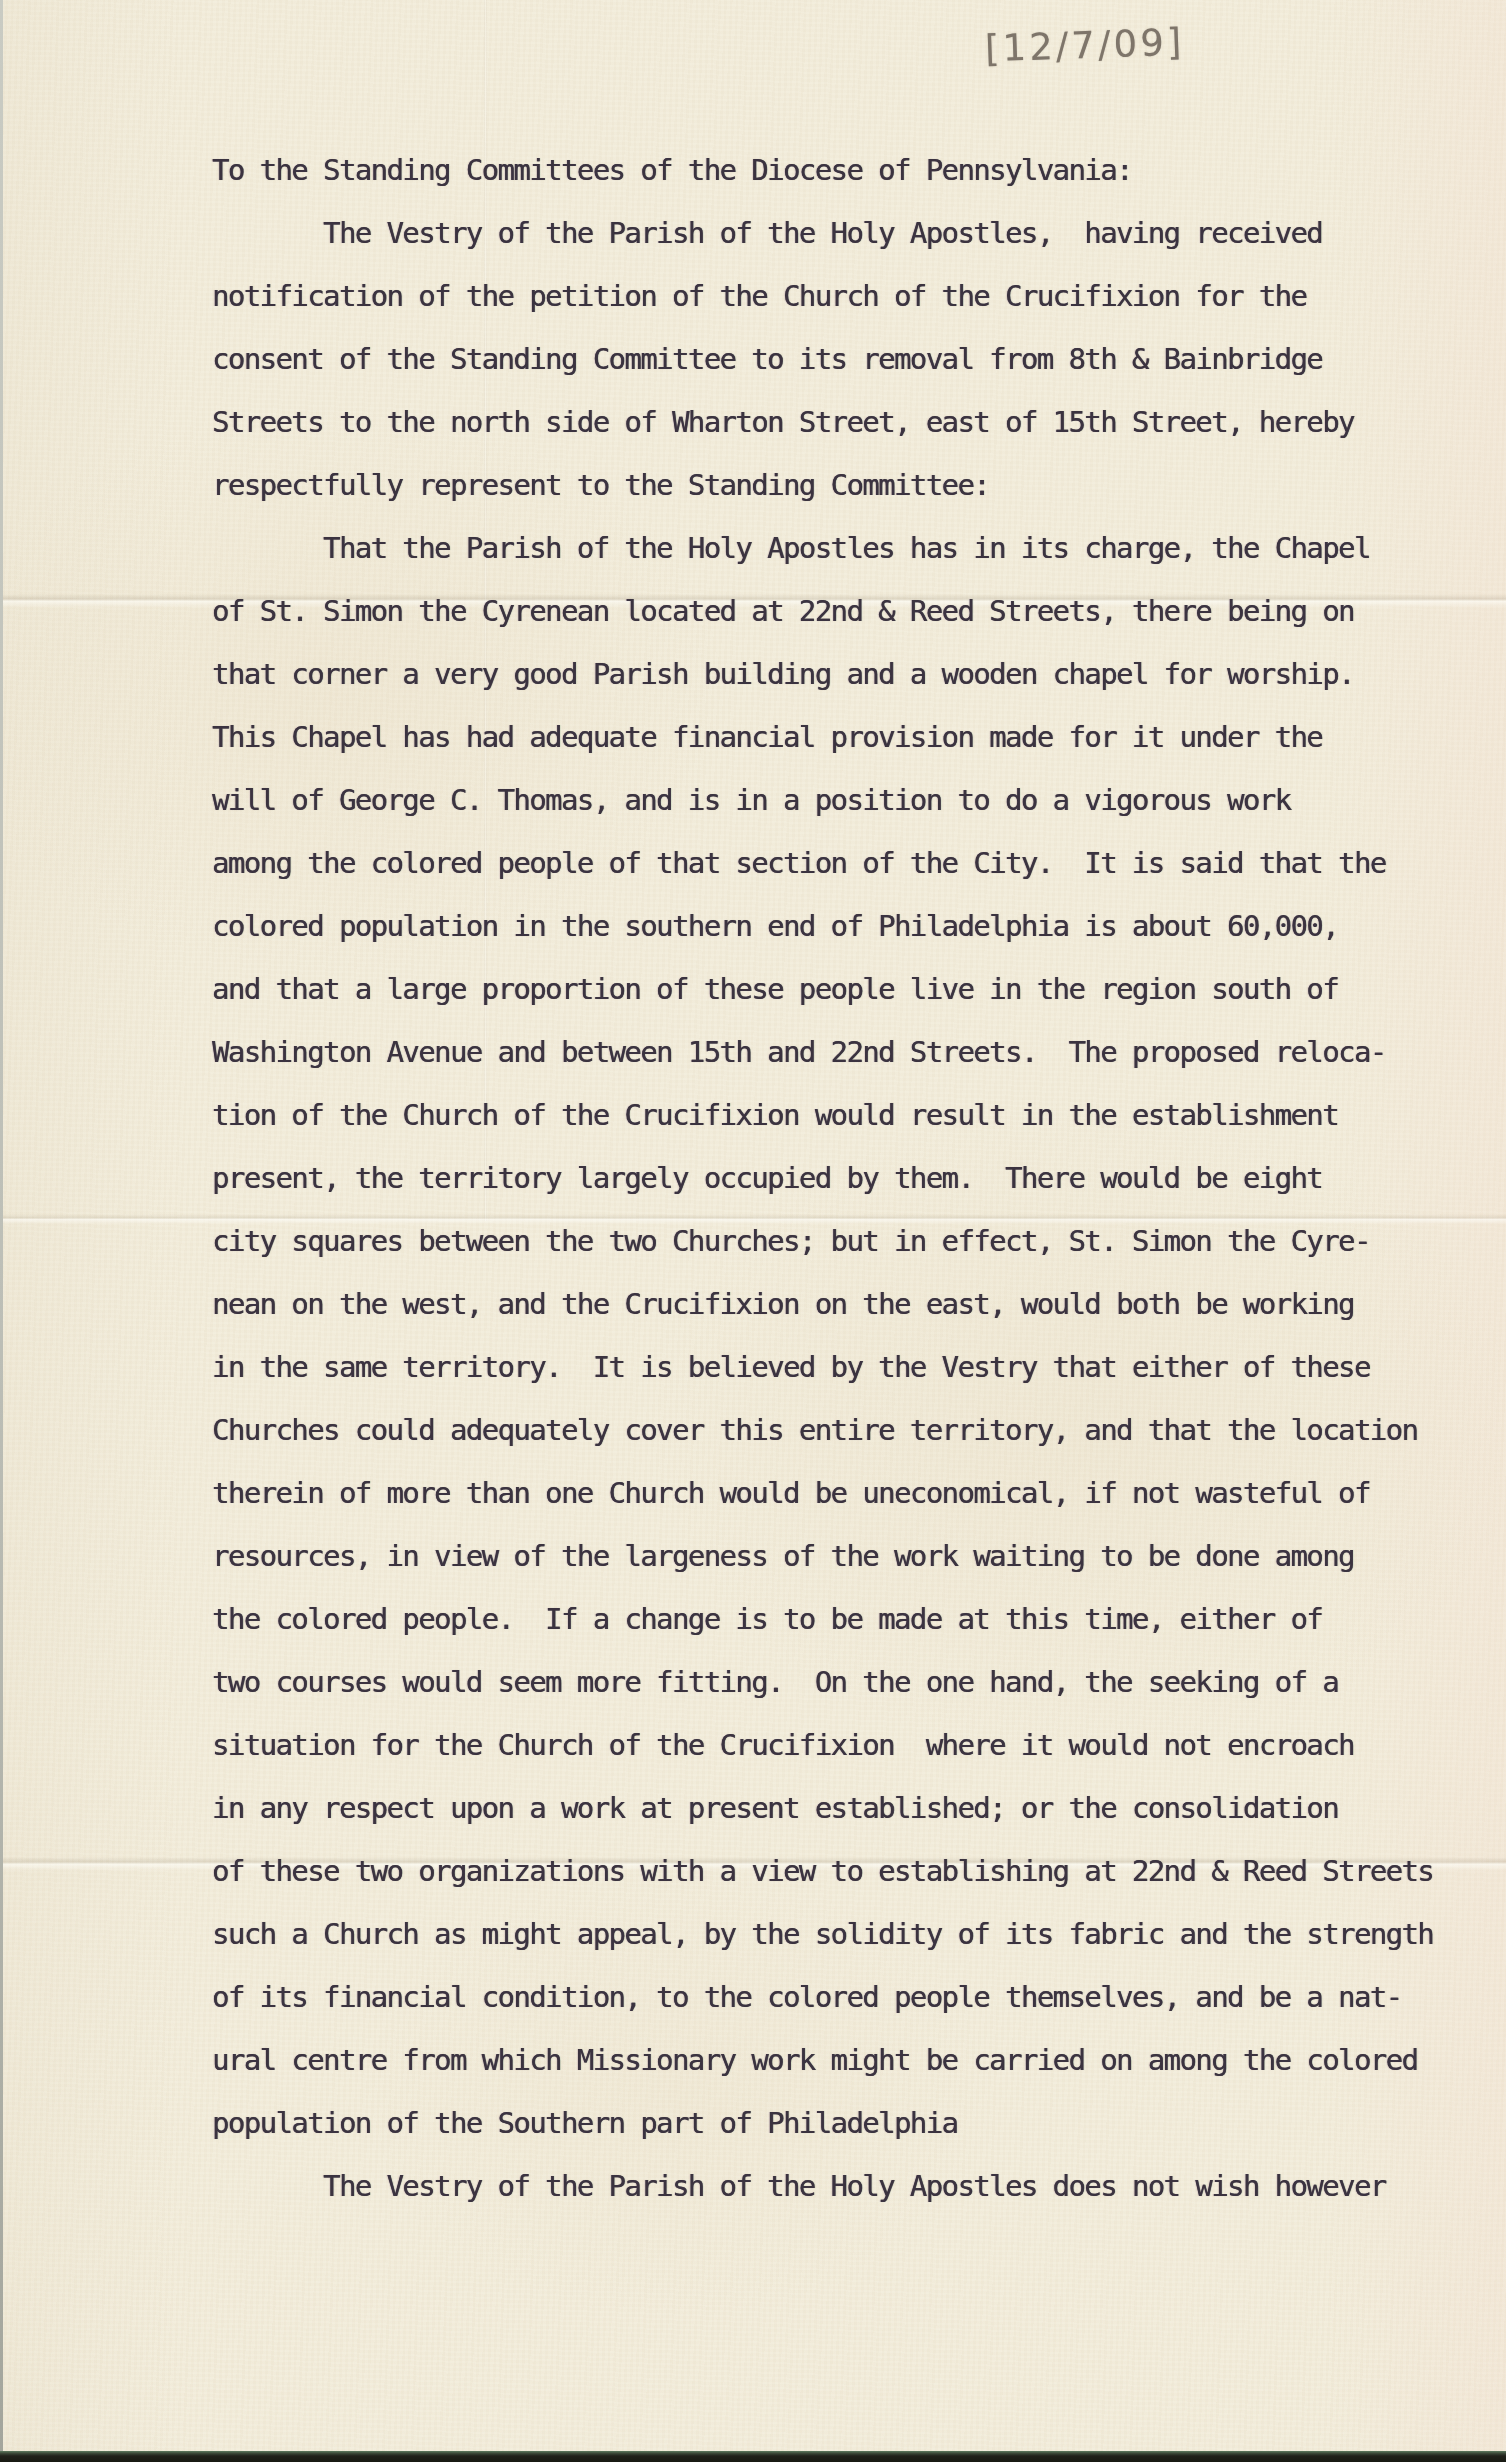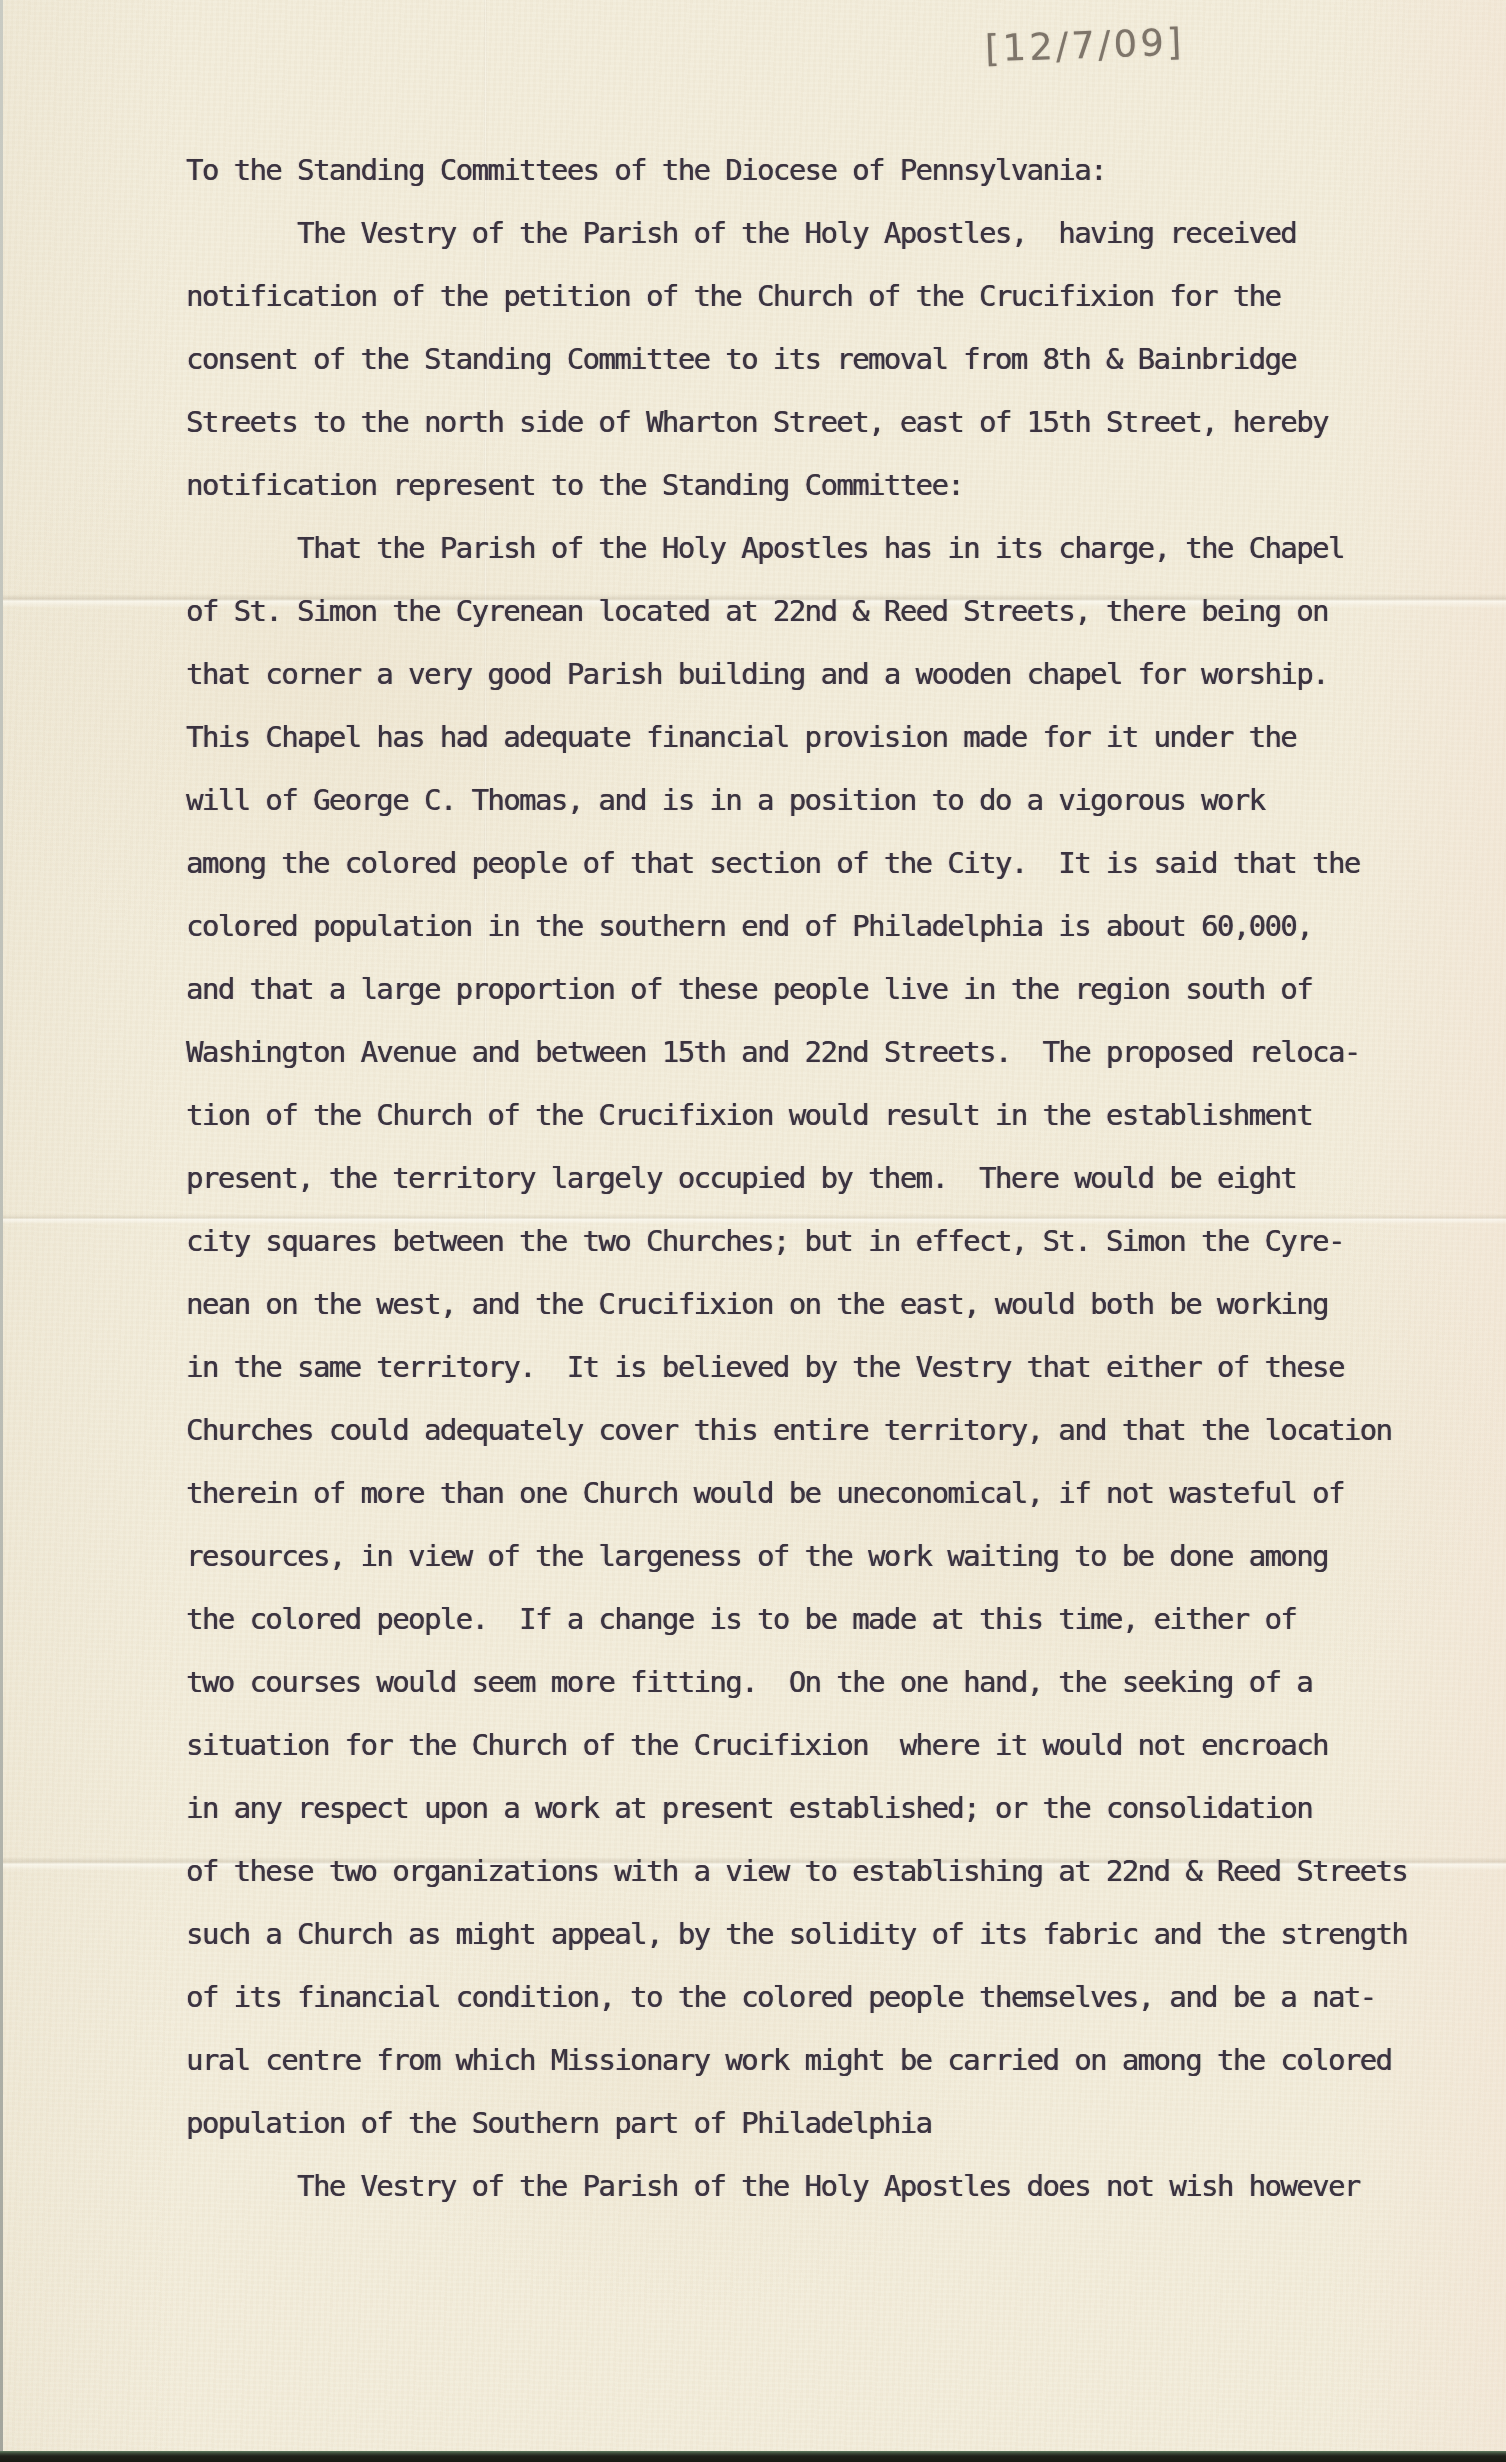--- a/index.html
+++ b/index.html
@@ -79,21 +79,21 @@
     color: #7e756a;
     font-family: "DejaVu Sans", "Liberation Sans", sans-serif;
     font-size: 37px;
     letter-spacing: 3.1px;
     transform: rotate(-2deg);
     text-shadow: 0 0 1.3px rgba(126,117,106,0.45);
   }
   
   .letter {
     position: absolute;
-    left: 186px;
+    left: 212px;
     top: 139px;
     width: 1265px;
   }
   .line {
     white-space: pre;
     height: 63px;
     line-height: 63px;
     font-size: 29px;
     letter-spacing: -1.6px;
     color: #3b3340;
@@ -119,21 +119,21 @@
   <div class="crease-h crease-rough" style="top:1857px;"></div>
 
   <div class="pencil-date">[12/7/09]</div>
 
   <div class="letter">
       <div class="line">To the Standing Committees of the Diocese of Pennsylvania:</div>
       <div class="line">       The Vestry of the Parish of the Holy Apostles,  having received</div>
       <div class="line">notification of the petition of the Church of the Crucifixion for the</div>
       <div class="line">consent of the Standing Committee to its removal from 8th &amp; Bainbridge</div>
       <div class="line">Streets to the north side of Wharton Street, east of 15th Street, hereby</div>
-      <div class="line">notification represent to the Standing Committee:</div>
+      <div class="line">respectfully represent to the Standing Committee:</div>
       <div class="line">       That the Parish of the Holy Apostles has in its charge, the Chapel</div>
       <div class="line">of St. Simon the Cyrenean located at 22nd &amp; Reed Streets, there being on</div>
       <div class="line">that corner a very good Parish building and a wooden chapel for worship.</div>
       <div class="line">This Chapel has had adequate financial provision made for it under the</div>
       <div class="line">will of George C. Thomas, and is in a position to do a vigorous work</div>
       <div class="line">among the colored people of that section of the City.  It is said that the</div>
       <div class="line">colored population in the southern end of Philadelphia is about 60,000,</div>
       <div class="line">and that a large proportion of these people live in the region south of</div>
       <div class="line">Washington Avenue and between 15th and 22nd Streets.  The proposed reloca-</div>
       <div class="line">tion of the Church of the Crucifixion would result in the establishment</div>

